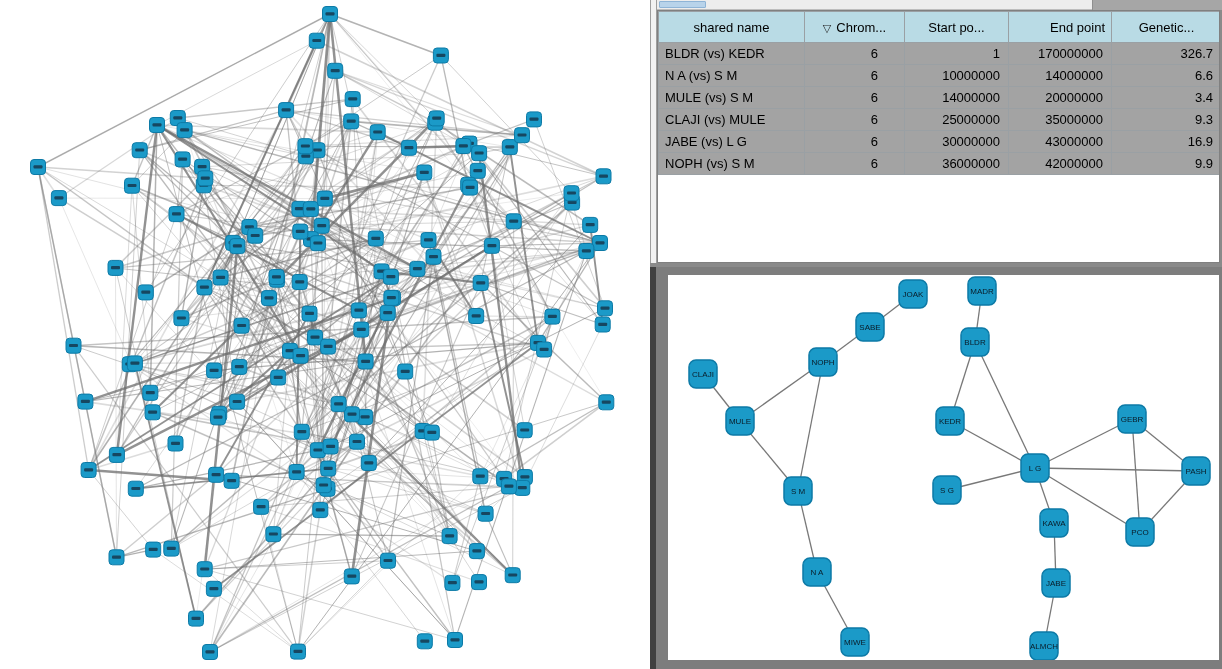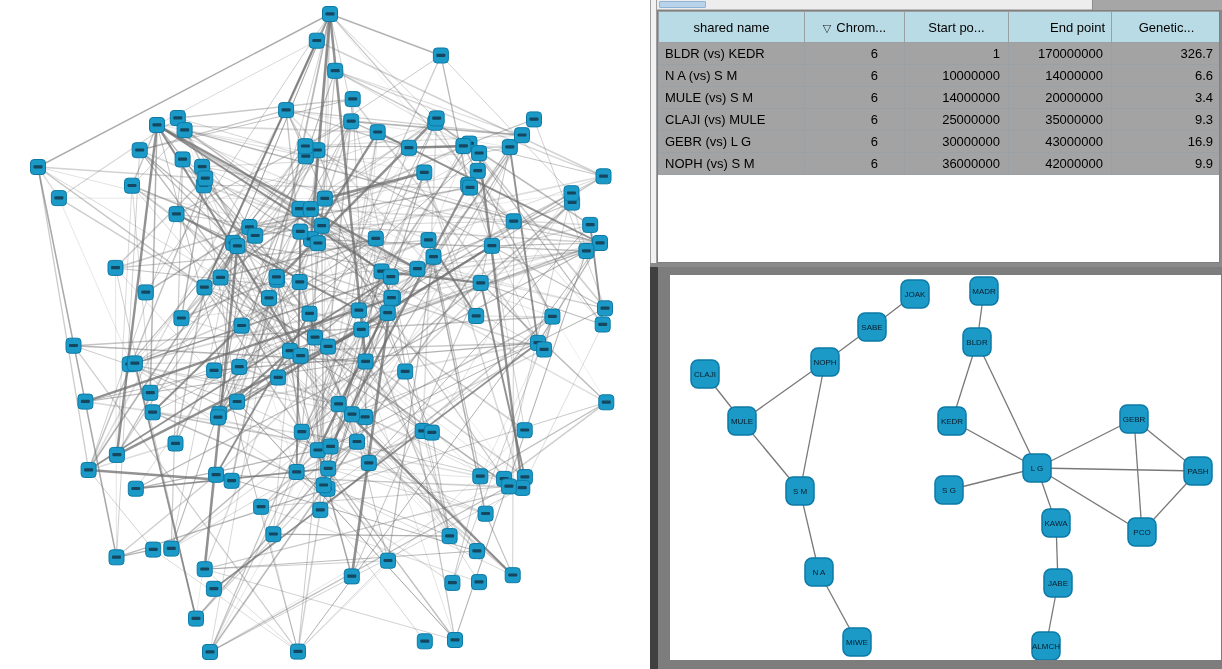--- a/index.html
+++ b/index.html
@@ -29,21 +29,21 @@
   th { height:31px; background:#b9dbe5; font-weight:normal; text-align:center; }
   td { height:22px; padding:0 8px; background:#a3a3a3; }
   td.num { text-align:right; }
   td.chrom { text-align:right; padding-right:26px; }
   td.name { text-align:left; padding-left:6px; }
   th.right { text-align:right; padding-right:6px;margin-top:48px; }
   .filter-glyph { font-size:11px; color:#222; margin-right:5px; }
 
   
   #small-panel { position:absolute; left:0; top:267px; width:572px; height:402px; background:#7d7d7d;
-                 border-left:8px solid #404040; }
+                 border-left:6px solid #404040; }
   #small-inner { position:absolute; left:12px; top:8px; width:551px; height:385px; background:#ffffff; }
   #small-inner svg { display:block; }
 
   .node-label { font-family:"Liberation Sans", sans-serif; font-size:8px; fill:#0a1c28; text-anchor:middle; }
 </style>
 </head>
 <body>
 
 <div id="page">
 
@@ -1182,21 +1182,21 @@
               <td class="num">3.4</td>
             </tr>
             <tr>
               <td class="name">CLAJI (vs) MULE</td>
               <td class="chrom">6</td>
               <td class="num">25000000</td>
               <td class="num">35000000</td>
               <td class="num">9.3</td>
             </tr>
             <tr>
-              <td class="name">GEBR (vs) L G</td>
+              <td class="name">JABE (vs) L G</td>
               <td class="chrom">6</td>
               <td class="num">30000000</td>
               <td class="num">43000000</td>
               <td class="num">16.9</td>
             </tr>
             <tr>
               <td class="name">NOPH (vs) S M</td>
               <td class="chrom">6</td>
               <td class="num">36000000</td>
               <td class="num">42000000</td>

